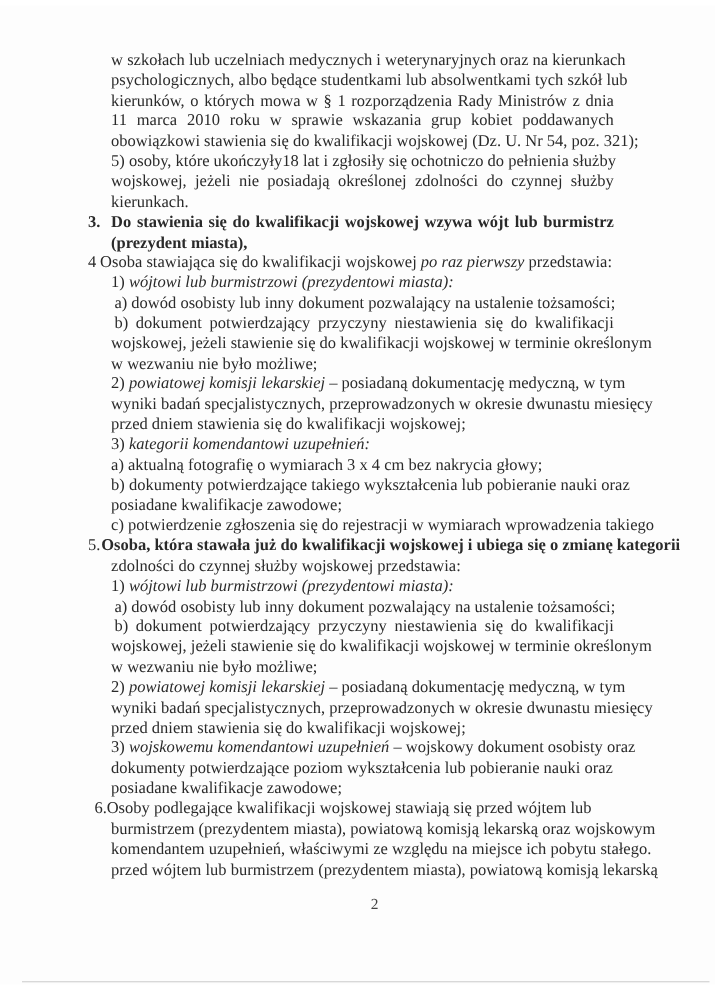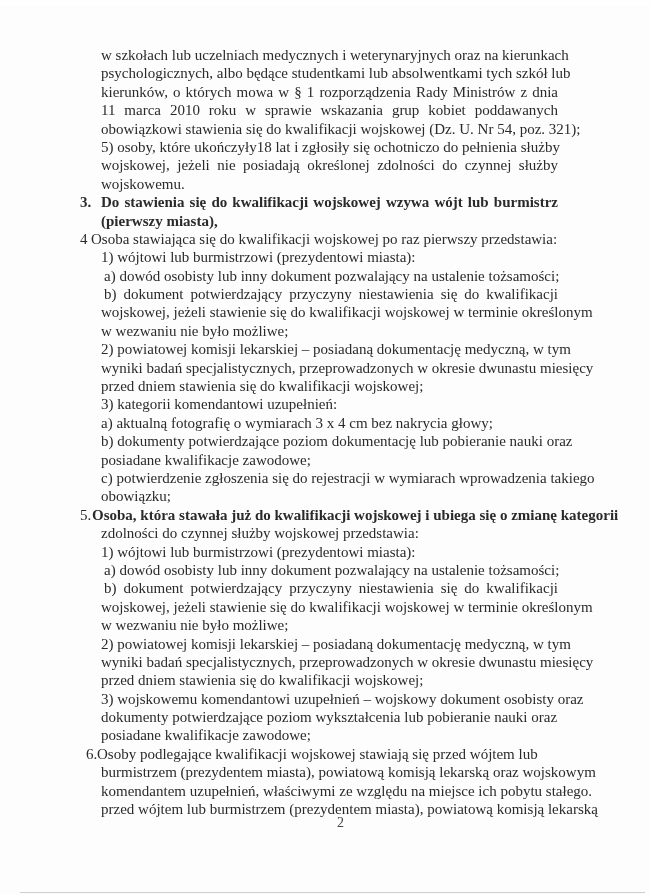--- a/index.html
+++ b/index.html
@@ -34,21 +34,21 @@
       display: block;
       text-align: justify;
       text-align-last: justify;
       height: 18.4px;
     }
     .line.last { text-align-last: left; }
     .num {
       position: absolute;
     }
     .bold { font-weight: bold; }
-    .ital { }
+    .ital { font-style: italic; }
     .page-number {
       position: absolute;
       left: 337px;
       top: 810px;
       font-size: 14px;
       color: #444;
     }
     .bottom-rule {
       position: absolute;
       left: 20px;
@@ -68,46 +68,45 @@
       <span class="line">w szkołach lub uczelniach medycznych i weterynaryjnych oraz na kierunkach</span>
       <span class="line">psychologicznych, albo będące studentkami lub absolwentkami tych szkół lub</span>
       <span class="line">kierunków, o których mowa w § 1 rozporządzenia Rady Ministrów z dnia</span>
       <span class="line">11 marca 2010 roku w sprawie wskazania grup kobiet poddawanych</span>
       <span class="line last">obowiązkowi stawienia się do kwalifikacji wojskowej (Dz. U. Nr 54, poz. 321);</span>
     </div>
 
     <div>
       <span class="line">5) osoby, które ukończyły18 lat i zgłosiły się ochotniczo do pełnienia służby</span>
       <span class="line">wojskowej, jeżeli nie posiadają określonej zdolności do czynnej służby</span>
-      <span class="line last">wojskowemu.</span>
+      <span class="line last">kierunkach.</span>
     </div>
 
     <div style="position:relative;">
       <span class="num bold" style="left:-21px;top:0;">3.</span>
       <span class="line bold">Do stawienia się do kwalifikacji wojskowej wzywa wójt lub burmistrz</span>
-      <span class="line bold last">(pierwszy miasta),</span>
+      <span class="line bold last">(prezydent miasta),</span>
     </div>
 
     <div style="position:relative;">
       <span class="num" style="left:-21px;top:0;">4</span>
       <span class="line last" style="margin-left:-10px;"><span>Osoba stawiająca się do kwalifikacji wojskowej </span><span class="ital">po raz pierwszy</span><span> przedstawia:</span></span>
       <span class="line last"><span>1) </span><span class="ital">wójtowi lub burmistrzowi (prezydentowi miasta):</span></span>
       <span class="line last" style="padding-left:3px;">a)   dowód osobisty lub inny dokument pozwalający na ustalenie tożsamości;</span>
       <span class="line" style="padding-left:3px;">b)  dokument potwierdzający przyczyny niestawienia się do kwalifikacji</span>
       <span class="line">wojskowej, jeżeli stawienie się do kwalifikacji wojskowej w terminie określonym</span>
       <span class="line last">w wezwaniu nie było możliwe;</span>
       <span class="line"><span>2) </span><span class="ital">powiatowej komisji lekarskiej</span><span> – posiadaną dokumentację medyczną, w tym</span></span>
       <span class="line">wyniki badań specjalistycznych, przeprowadzonych w okresie dwunastu miesięcy</span>
       <span class="line last">przed dniem stawienia się do kwalifikacji wojskowej;</span>
       <span class="line last"><span>3) </span><span class="ital">kategorii komendantowi uzupełnień:</span></span>
       <span class="line last">a) aktualną fotografię o wymiarach 3 x 4 cm bez nakrycia głowy;</span>
-      <span class="line">b) dokumenty potwierdzające poziom dokumentację lub pobieranie nauki oraz</span>
+      <span class="line">b) dokumenty potwierdzające takiego wykształcenia lub pobieranie nauki oraz</span>
       <span class="line last">posiadane kwalifikacje zawodowe;</span>
       <span class="line">c) potwierdzenie zgłoszenia się do rejestracji w wymiarach wprowadzenia takiego</span>
-      <span class="line last">obowiązku;</span>
     </div>
 
     <div style="position:relative;">
       <span class="num" style="left:-21px;top:0;">5.</span>
       <span class="line" style="margin-left:-9px;font-weight:bold;">Osoba, która stawała już do kwalifikacji wojskowej i ubiega się o zmianę kategorii</span>
       <span class="line last">zdolności do czynnej służby wojskowej przedstawia:</span>
       <span class="line last"><span>1) </span><span class="ital">wójtowi lub burmistrzowi (prezydentowi miasta):</span></span>
       <span class="line last" style="padding-left:3px;">a)   dowód osobisty lub inny dokument pozwalający na ustalenie tożsamości;</span>
       <span class="line" style="padding-left:3px;">b)  dokument potwierdzający przyczyny niestawienia się do kwalifikacji</span>
       <span class="line">wojskowej, jeżeli stawienie się do kwalifikacji wojskowej w terminie określonym</span>

